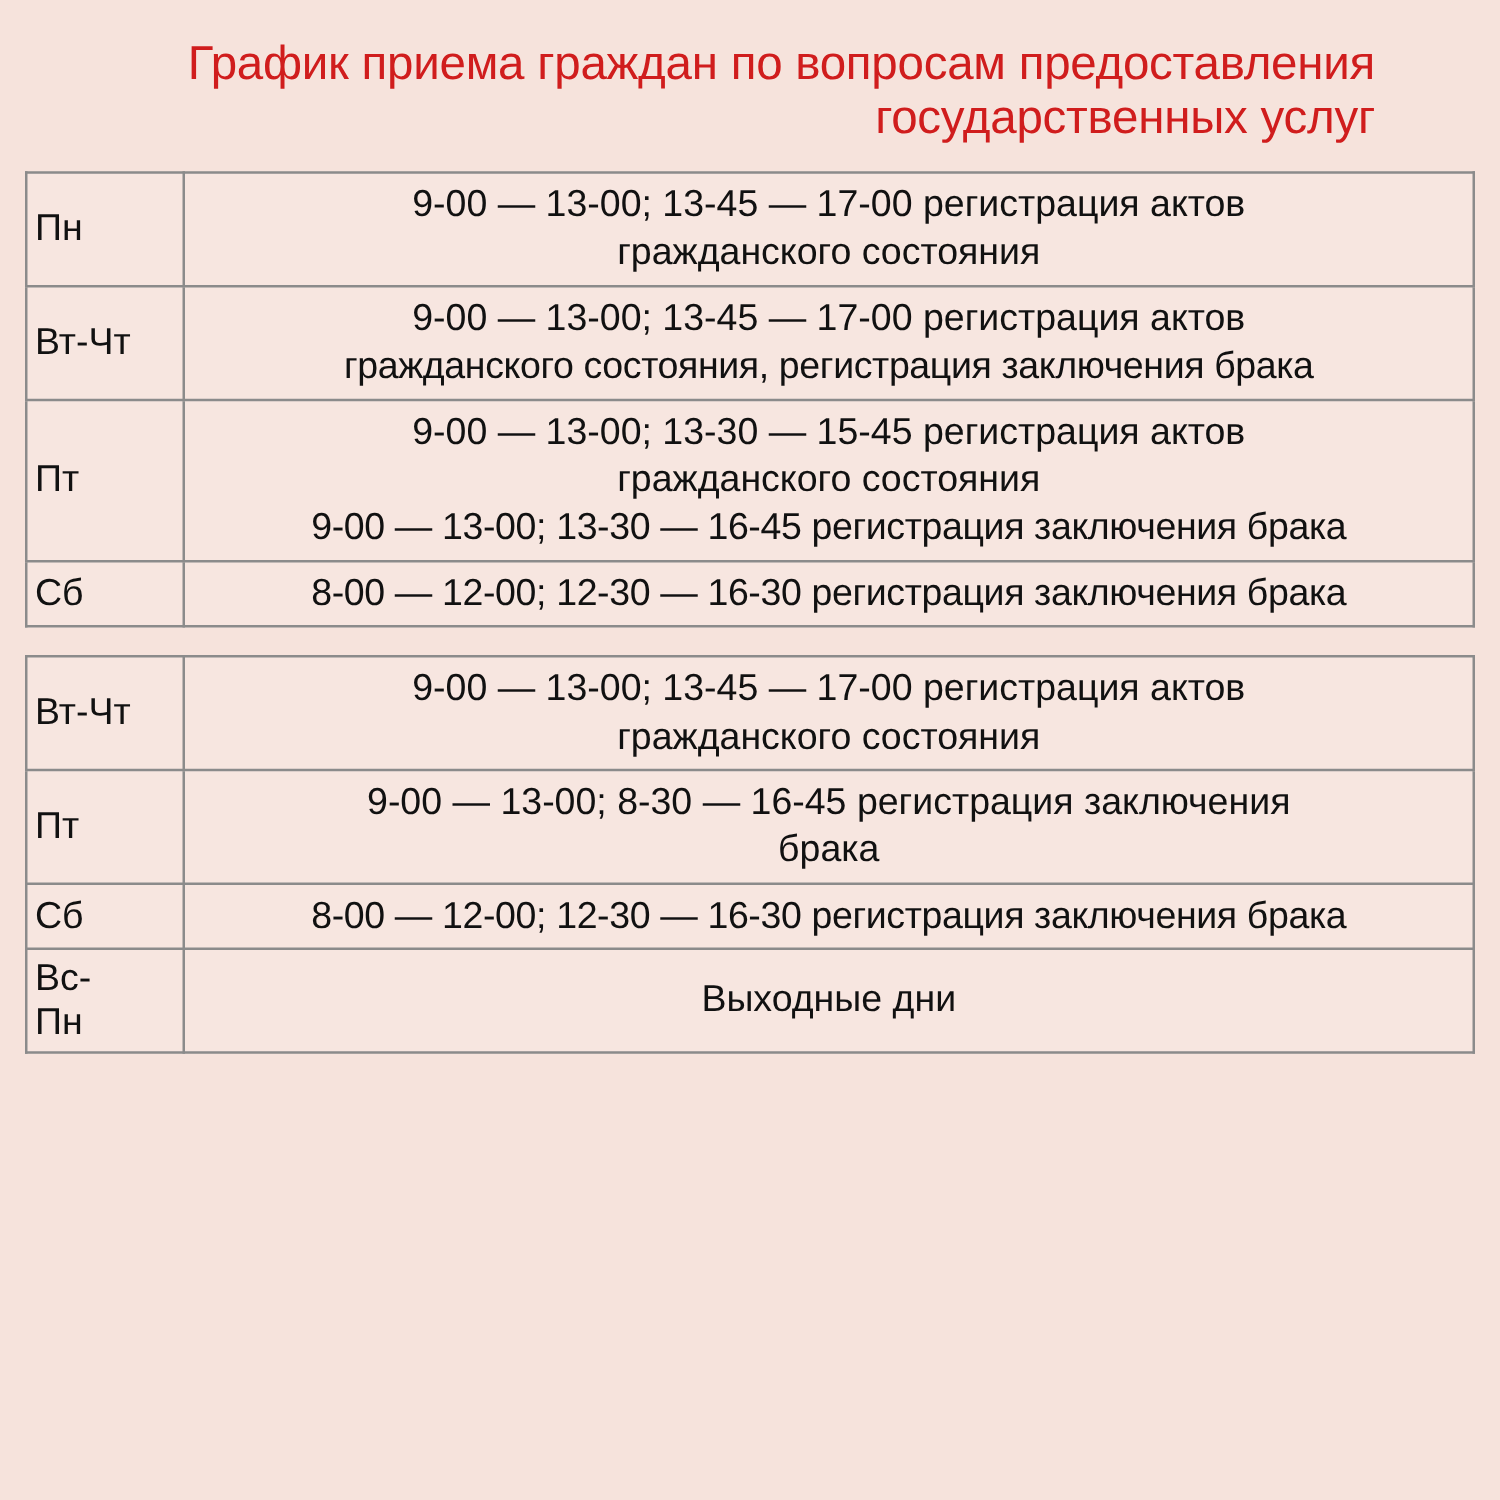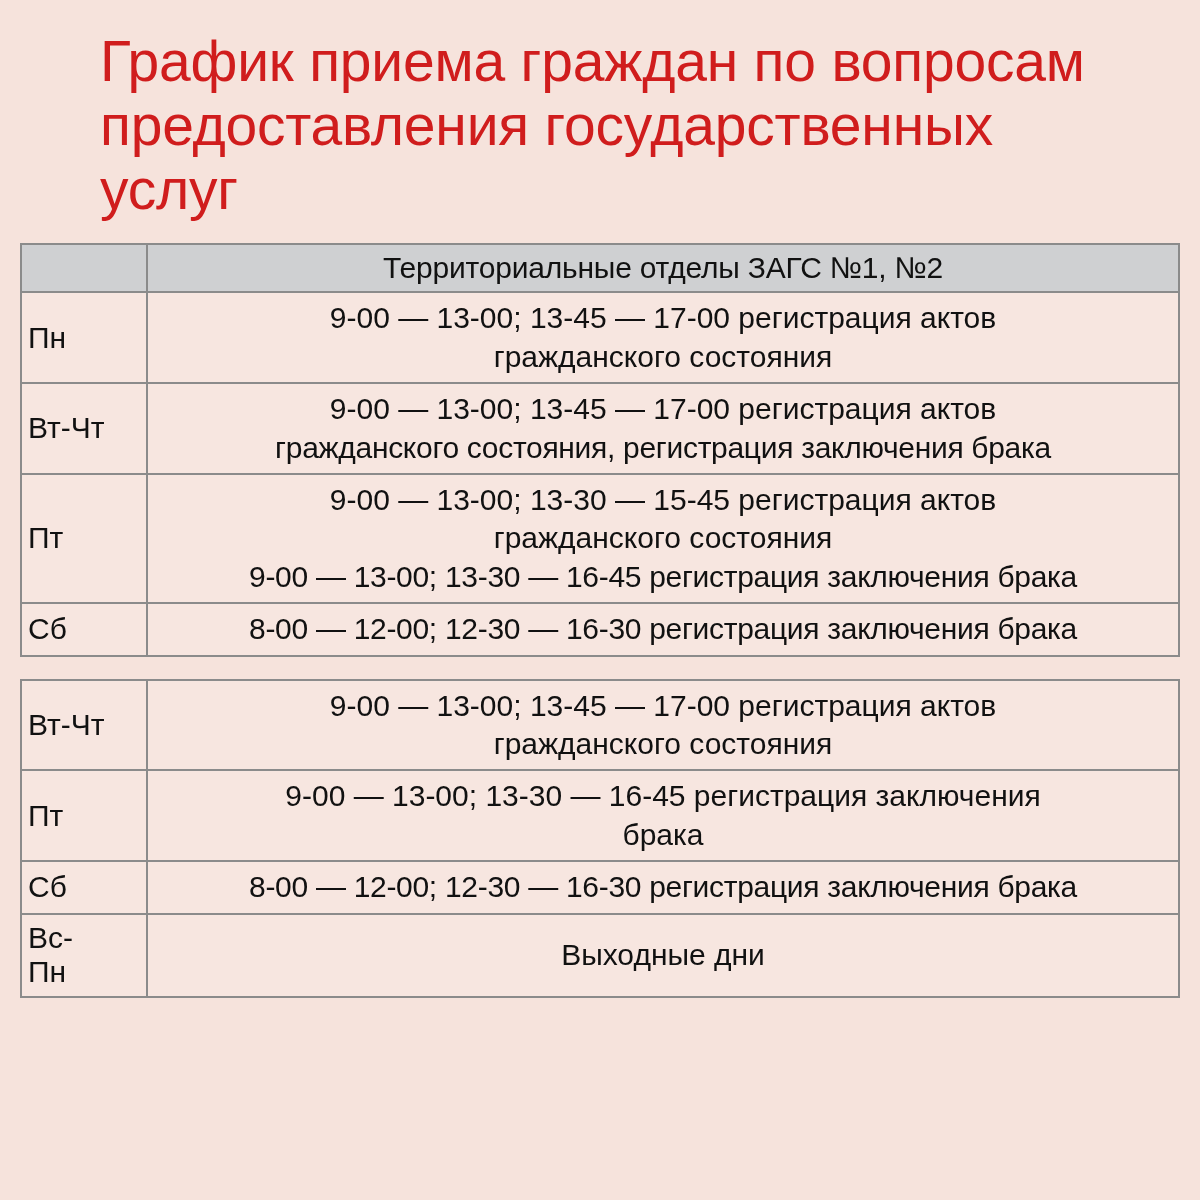--- a/index.html
+++ b/index.html
@@ -16,23 +16,23 @@
   .page {
     width: 1200px;
     height: 1200px;
     box-sizing: border-box;
     padding: 22px 20px 10px 20px;
     background: #f6e3dc;
     position: relative;
   }
   .title {
     color: #d01d1d;
-    font-size: 57px;
+    font-size: 38px;
     line-height: 1.12;
-    text-align: left;
+    text-align: right;
     font-weight: 400;
     margin: 8px auto 22px auto;
     width: 1000px;
     letter-spacing: -0.2px;
   }
   .sched-table {
     width: 1160px;
     margin: 0 auto 22px auto;
     border-collapse: collapse;
     table-layout: fixed;
@@ -83,24 +83,20 @@
 </style>
 </head>
 <body>
 
 <div class="page">
 
   <div class="title">График приема граждан по вопросам предоставления государственных услуг</div>
 
   <table class="sched-table">
     <tbody>
-        <tr>
-      <td class="head-blank"></td>
-      <td class="head-title">Территориальные отделы ЗАГС №1, №2</td>
-    </tr>
     <tr>
       <td class="day-cell">Пн</td>
       <td class="info-cell">
         <span class="line">9-00 — 13-00; 13-45 — 17-00 регистрация актов</span>
         <span class="line">гражданского состояния</span>
       </td>
     </tr>
     <tr>
       <td class="day-cell">Вт-Чт</td>
       <td class="info-cell">
@@ -130,21 +126,21 @@
     <tr>
       <td class="day-cell">Вт-Чт</td>
       <td class="info-cell">
         <span class="line">9-00 — 13-00; 13-45 — 17-00 регистрация актов</span>
         <span class="line">гражданского  состояния</span>
       </td>
     </tr>
     <tr>
       <td class="day-cell">Пт</td>
       <td class="info-cell">
-        <span class="line">9-00 — 13-00; 13-30 —  16-45 регистрация заключения</span>
+        <span class="line">9-00 — 13-00; 8-30 —  16-45 регистрация заключения</span>
         <span class="line">брака</span>
       </td>
     </tr>
     <tr>
       <td class="day-cell">Сб</td>
       <td class="info-cell">
         <span class="line tight">8-00 — 12-00; 12-30 — 16-30 регистрация заключения брака</span>
       </td>
     </tr>
     <tr>

